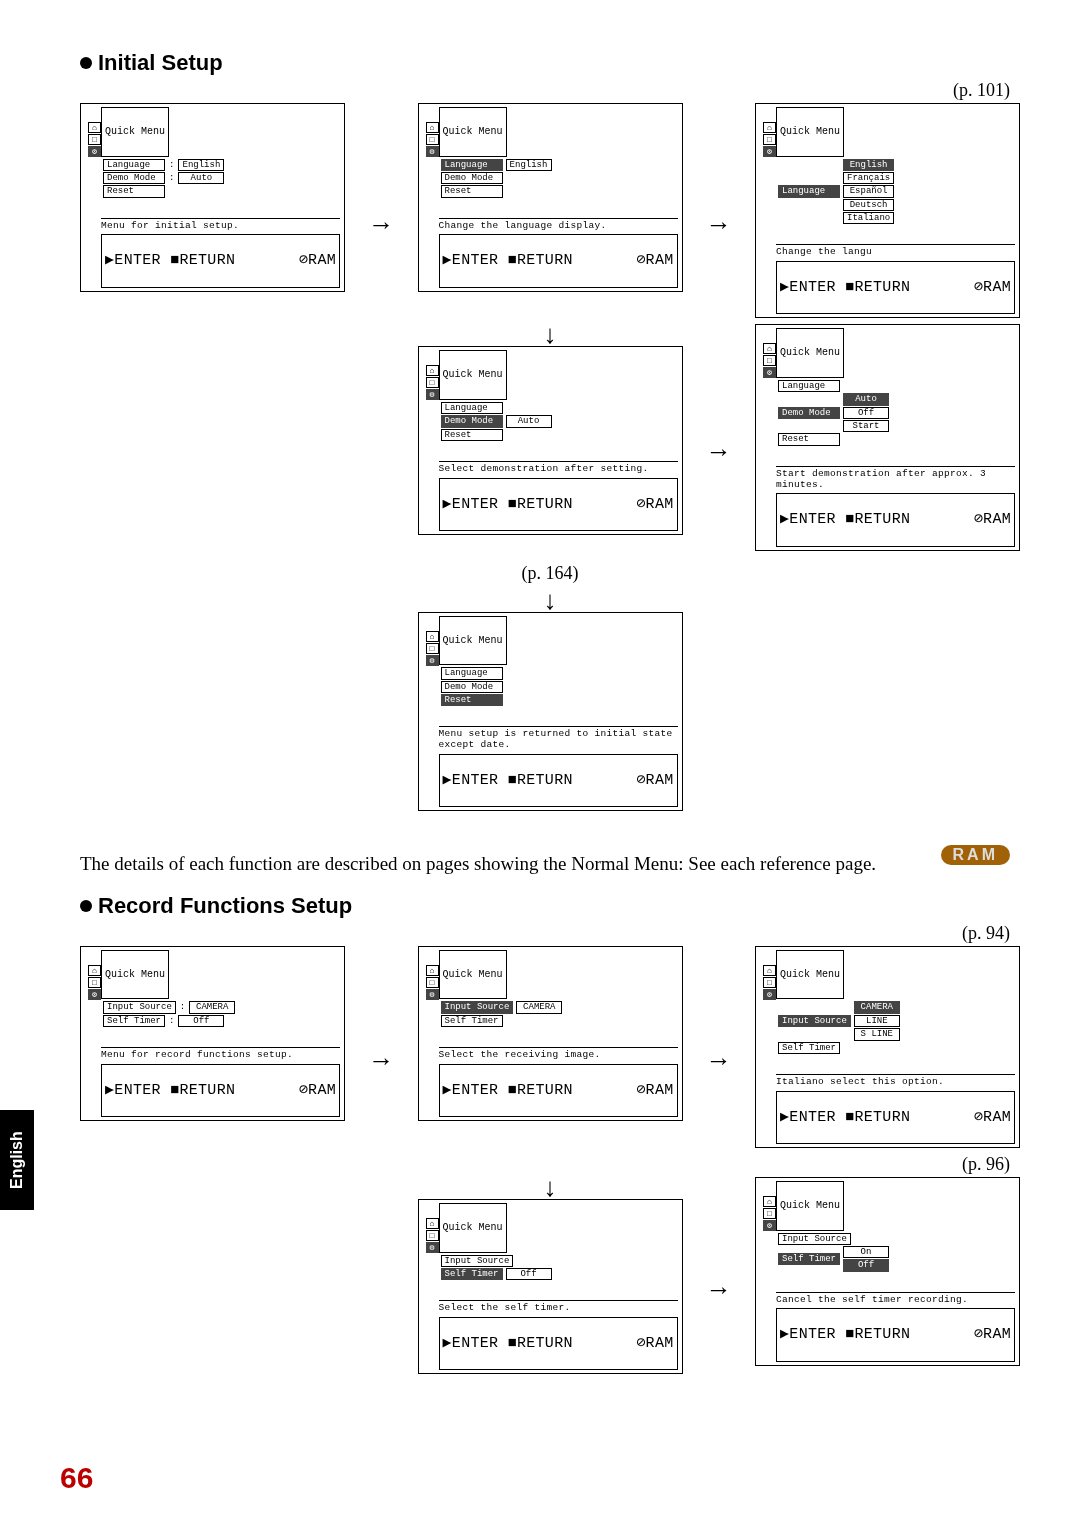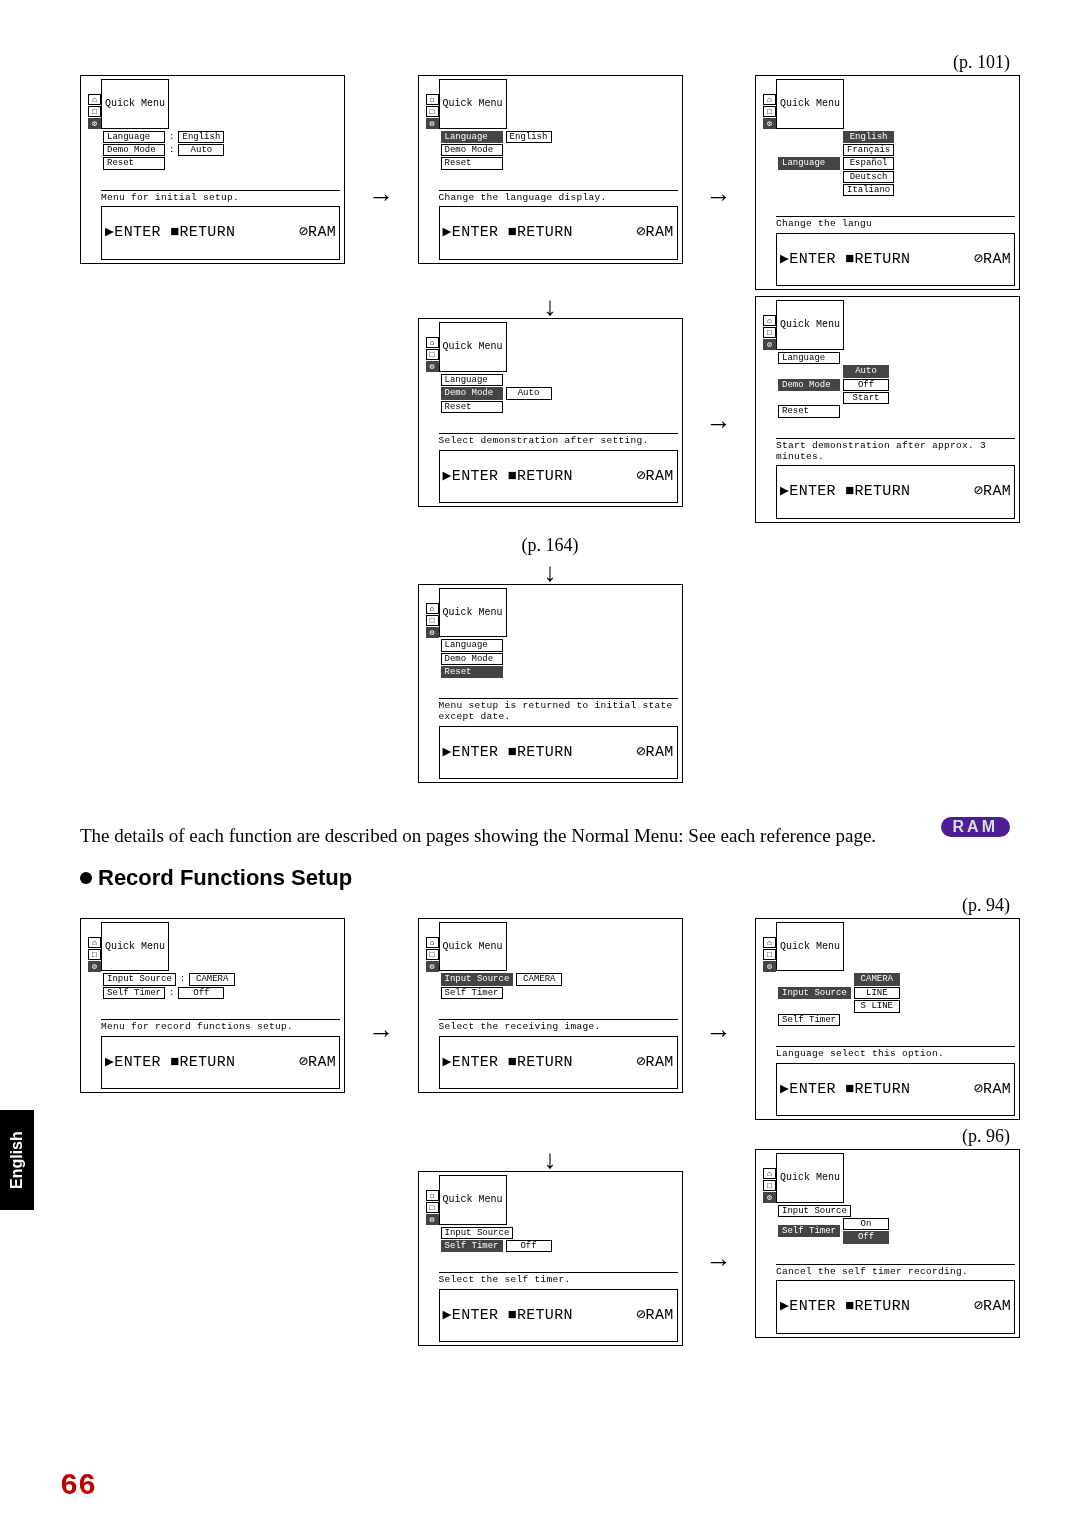--- a/index.html
+++ b/index.html
@@ -133,53 +133,57 @@
     margin: 4px 0 16px 0;
   }
   .ram-badge {
     position: absolute;
     right: 70px;
     margin-top: -2px;
     font-size: 16px;
     font-weight: bold;
     letter-spacing: 3px;
     color: #ddd;
-    background: #4c1d95;
+    background: #a16207;
     border-radius: 12px;
     padding: 1px 12px;
   }
   .english-tab {
     position: absolute;
     left: 0; top: 1110px;
     width: 34px; height: 100px;
     background: #000;
     color: #fff;
     writing-mode: vertical-rl;
     text-orientation: mixed;
     transform: rotate(180deg);
     font-size: 16px; font-weight: bold;
     display: flex; align-items: center; justify-content: center;
   }
   .page-num {
     position: absolute;
-    left: 60px; bottom: 32px;
+    left: 60px; bottom: 40px;
     font-size: 30px;
     font-weight: 900;
     color: #b00;
-    font-family: Liberation Mono, monospace;
+    font-family: Liberation Sans, sans-serif;
   }
   .spacer { flex: 0 0 44px; }
   .mid-col { display: flex; flex-direction: column; align-items: center; gap: 2px; }
   .page-ref-inline { font-family: "Times New Roman", serif; font-size: 18px; margin: 6px 0 4px 0; text-align: center;}
 </style>
 </head>
 <body>
 
 <div class="page">
 
+  <div class="section-head">
+    <span class="bullet"></span>
+    <span>Initial Setup</span>
+  </div>
 
   <div class="page-ref">(p. 101)</div>
 
   <div class="flow-row">
     <div class="flow-cell" id="cell-is-a">
   <div class="menu-box mb-pad-left">
     <div class="mb-icons">
       <span class="ico">⌂</span>
       <span class="ico">□</span>
       <span class="ico dark">⚙</span>
@@ -454,21 +458,21 @@
         <span class="vstack">
                 <span class="val sel">CAMERA</span>
                 <span class="val ">LINE</span>
                 <span class="val ">S LINE</span>
               </span>
             </div>
             <div class="mb-row">
         <span class="lbl">Self Timer</span>
             </div>
           </div>
-    <div class="mb-desc">Language select this option.</div>
+    <div class="mb-desc">Italiano select this option.</div>
     <div class="mb-foot">
       <span>▶ENTER ■RETURN</span>
       <span>⊘RAM</span>
     </div>
   </div>
       </div>
   </div>
 
   <div class="page-ref">(p. 96)</div>
 

